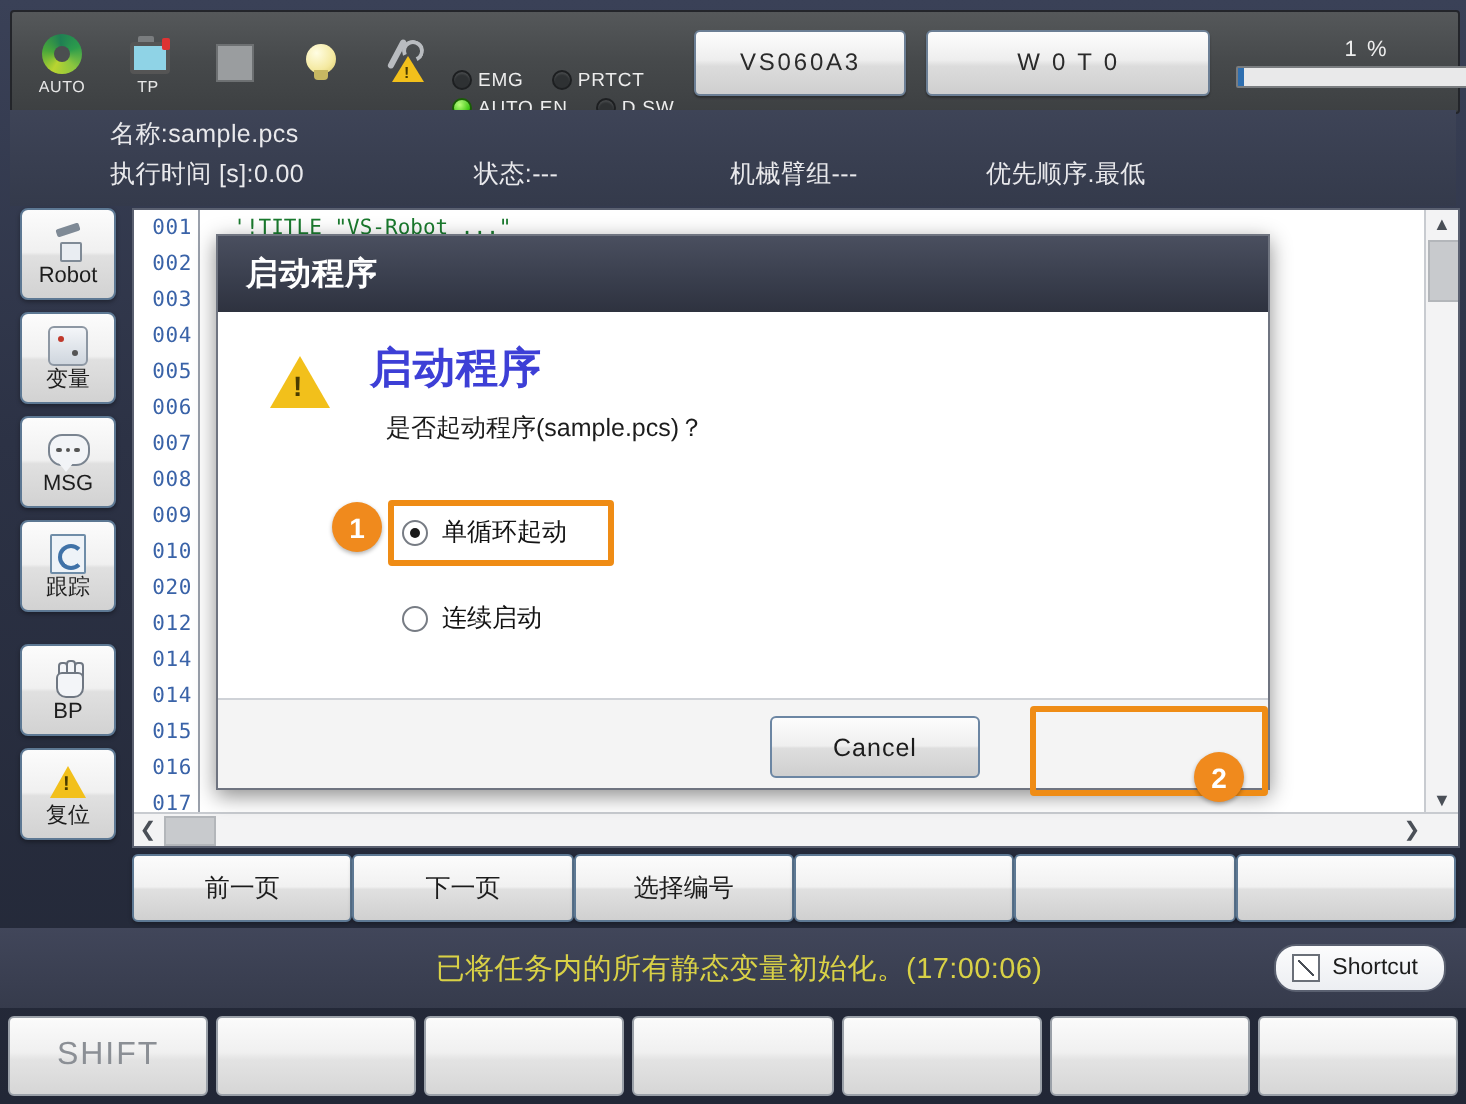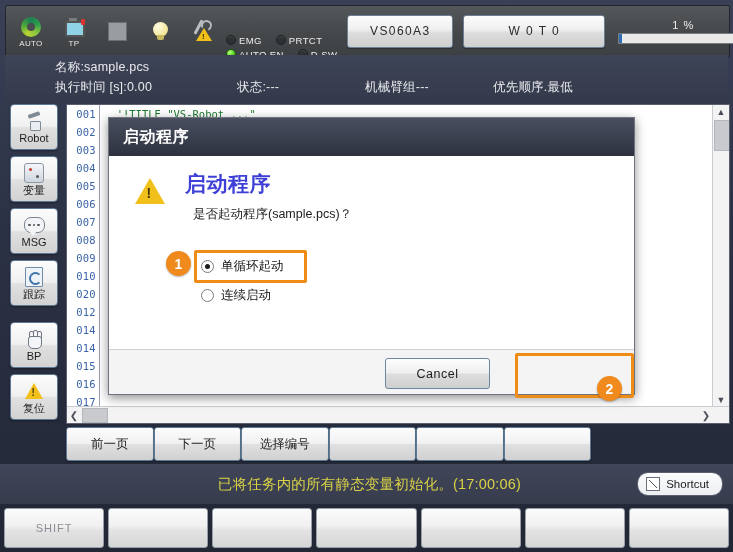--- a/index.html
+++ b/index.html
@@ -198,21 +198,21 @@
     border-left:15px solid transparent;border-right:15px solid transparent;
     border-bottom:26px solid #f2c01b;
   }
   .m-warn:after{content:"!";position:absolute;left:-3.5px;top:7px;font-size:14px;font-weight:bold;color:#4a3c00;}
   .m-head{
     position:absolute;left:76px;top:14px;font-size:21px;font-weight:bold;color:#3d3fd6;letter-spacing:.5px;
   }
   .m-q{position:absolute;left:84px;top:50px;font-size:12.5px;color:#1c1c1c;}
   .radio-row{position:absolute;display:flex;align-items:center;gap:7px;font-size:12.5px;color:#131313;}
   .r1{left:92px;top:102px;}
-  .r2{left:92px;top:131px;}
+  .r2{left:92px;top:145px;}
   .radio{
     width:11px;height:11px;border-radius:50%;background:#fff;border:1px solid #777c84;
     display:flex;align-items:center;justify-content:center;flex:0 0 auto;
   }
   .radio.sel:after{content:"";width:5px;height:5px;border-radius:50%;background:#1a1a1a;}
   .hl-box{
     position:absolute;left:85px;top:94px;width:107px;height:27px;
     border:3px solid #ef8c15;border-radius:2px;pointer-events:none;
   }
   .badge{
@@ -235,21 +235,21 @@
   }
   .btn-cancel{left:276px;}
   .btn-ok{left:411px;}
   .ok-hl{
     position:absolute;left:406px;top:3px;width:113px;height:39px;
     border:3px solid #ef8c15;border-radius:2px;pointer-events:none;
   }
 
   
   .fnrow{
-    position:absolute;left:66px;top:427px;width:525px;height:34px;display:flex;gap:0;justify-content:center;
+    position:absolute;left:66px;top:427px;width:662px;height:34px;display:flex;gap:0;justify-content:center;
   }
   .fbtn{
     flex:1;
     background:linear-gradient(180deg,#fcfcfc 0%,#f1f1f1 48%,#e0e0e0 52%,#d0d0d0 100%);
     border:1px solid #5d7893;border-radius:3px;
     display:flex;align-items:center;justify-content:center;
     font-size:12.5px;color:#1c1c1c;box-shadow:0 1px 2px rgba(0,0,0,.3);
   }
 
   
@@ -278,21 +278,21 @@
 
   
   .keyrow{
     position:absolute;left:4px;top:508px;width:725px;height:40px;display:flex;gap:4px;
   }
   .kbtn{
     flex:1;
     background:linear-gradient(180deg,#fbfbfb 0%,#f0f0f0 45%,#e3e3e3 55%,#d6d6d6 100%);
     border:1px solid #9aa0a8;border-radius:3px;
     display:flex;align-items:center;justify-content:center;
-    font-size:11px;color:#8b8f95;letter-spacing:1px;
+    font-size:16px;color:#8b8f95;letter-spacing:1px;
   }
 </style>
 </head>
 <body>
 
 <div id="app">
   <div class="frame-bg"></div>
 
   <div class="topbar">
     <div class="ico-grp">

